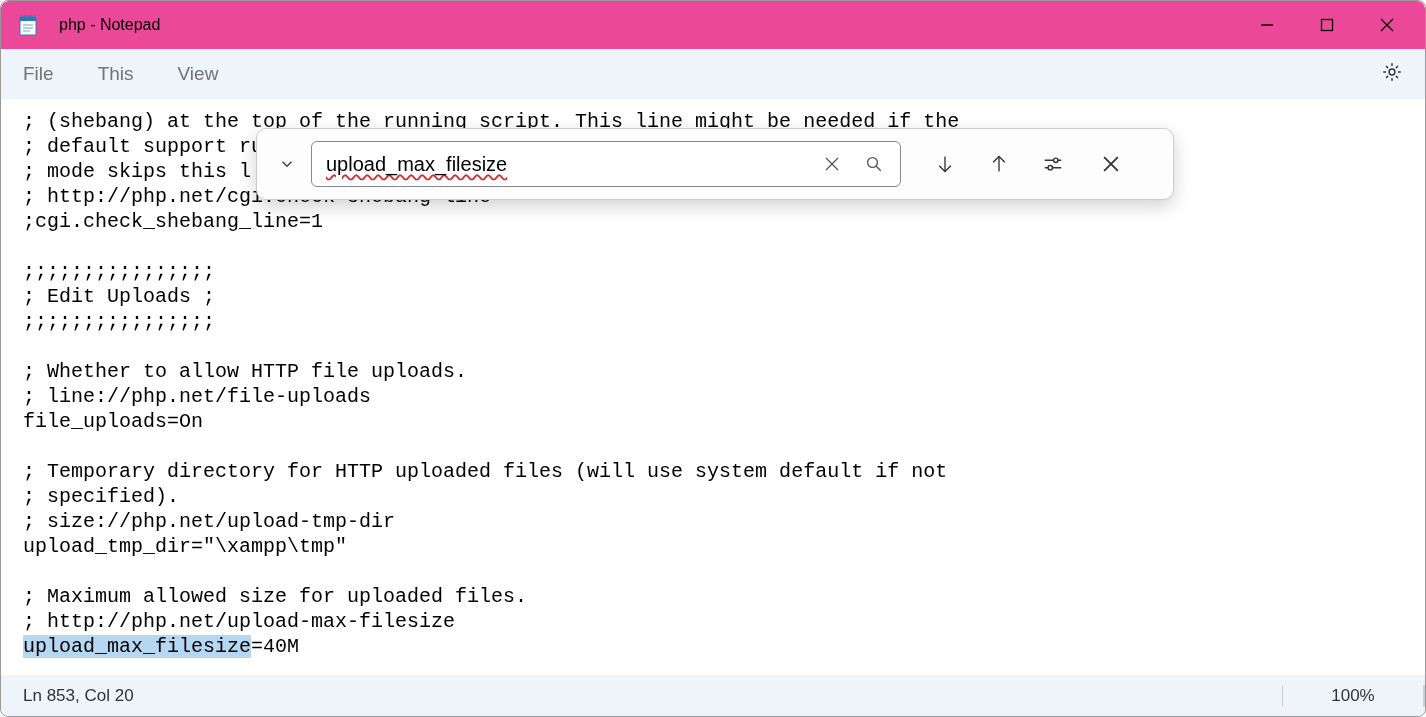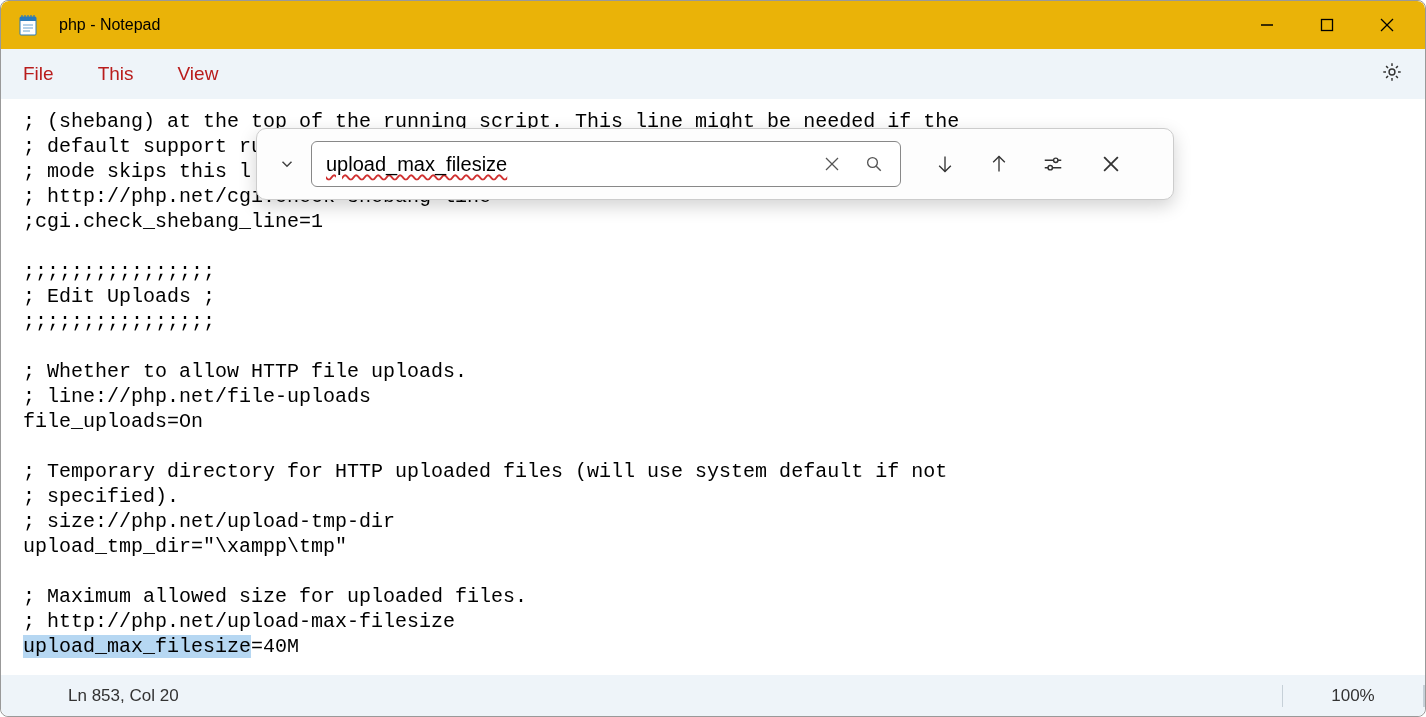--- a/index.html
+++ b/index.html
@@ -1,29 +1,29 @@
 <!DOCTYPE html>
 <html><head>
 <meta charset="utf-8">
 <style>
   * { box-sizing: border-box; margin: 0; padding: 0; }
   html, body { width: 1426px; height: 717px; overflow: hidden; font-family: "Segoe UI", Arial, sans-serif; }
   body { background: #ffffff; border: 1px solid #999; border-radius: 8px; position: relative; }
 
   
-  .titlebar { height: 48px; display: flex; align-items: center; padding-left: 18px; background: #eab308; border-top-left-radius: 8px; border-top-right-radius: 8px; }
+  .titlebar { height: 48px; display: flex; align-items: center; padding-left: 18px; background: #ec4899; border-top-left-radius: 8px; border-top-right-radius: 8px; }
   .titlebar .icon-wrap { width: 18px; height: 22px; margin-right: 22px; }
   .titlebar .title { font-size: 16px; color: #000; }
   .win-controls { position: absolute; right: 8px; top: 0; height: 48px; display: flex; }
   .win-btn { width: 60px; height: 48px; display: flex; align-items: center; justify-content: center; }
   .win-btn svg { stroke: #000; }
 
   
   .menubar { height: 50px; display: flex; align-items: center; padding-left: 22px; background: #eef4f9; gap: 44px; position: relative; }
-  .menubar .menu-item { font-size: 19px; color: #b91c1c; cursor: default; }
+  .menubar .menu-item { font-size: 19px; color: #737373; cursor: default; }
   .settings-btn { position: absolute; right: 22px; top: 50%; transform: translateY(-50%); }
 
   
   .editor { position: absolute; top: 98px; left: 0; right: 0; bottom: 41px; background: #ffffff; padding: 10px 22px 0 22px; font-family: Consolas, "Courier New", monospace; font-size: 20px; line-height: 25px; color: #000; white-space: pre; overflow: hidden; }
   .highlight { background: #b6d7f2; }
 
   
   .findbar { position: absolute; top: 127px; left: 255px; width: 918px; height: 72px; background: #fdfdfd; border: 1px solid #ccc; border-radius: 10px; box-shadow: 0 6px 18px rgba(0,0,0,0.18); display: flex; align-items: center; padding: 0 10px; gap: 4px; }
   .findbar .expand { width: 40px; height: 40px; display:flex; align-items:center; justify-content:center; }
   .findbar .input-wrap { flex: 0 0 590px; height: 46px; border: 1px solid #888; border-radius: 6px; background: #fff; display: flex; align-items: center; padding: 0 8px 0 14px; }
@@ -31,21 +31,21 @@
   .spellcheck-underline { text-decoration: underline wavy #d03030; text-underline-offset: 3px; }
   .findbar .icon-btn { width: 36px; height: 36px; display:flex; align-items:center; justify-content:center; margin-left: 6px; }
   .findbar .nav-group { display: flex; gap: 10px; margin-left: 18px; }
   .findbar .nav-btn { width: 44px; height: 44px; display:flex; align-items:center; justify-content:center; border-radius: 4px; }
   .findbar .close-find { margin-left: 4px; }
 
   
   .statusbar { position: absolute; bottom: 0; left: 0; right: 0; height: 41px; background: #eef4f9; border-bottom-left-radius: 8px; border-bottom-right-radius: 8px; display: flex; align-items: center; font-size: 17px; color: #333; }
   .statusbar .seg { padding: 0 22px; height: 24px; display: flex; align-items: center; }
   .statusbar .sep { width: 1px; height: 22px; background: #c6d0d8; }
-  .statusbar .left { flex: 1; margin-left: 45px; }
+  .statusbar .left { flex: 1; }
 </style>
 </head>
 <body>
 
 <div class="titlebar">
   <div class="icon-wrap">
     <svg viewBox="0 0 18 22" width="18" height="22">
       <rect x="1" y="3" width="16" height="18" rx="1" fill="#fff" stroke="#2a7ab9" stroke-width="1"></rect>
       <rect x="1" y="3" width="16" height="4" fill="#2a7ab9"></rect>
       <line x1="3" y1="1" x2="3" y2="5" stroke="#2a7ab9" stroke-width="1.2"></line>

